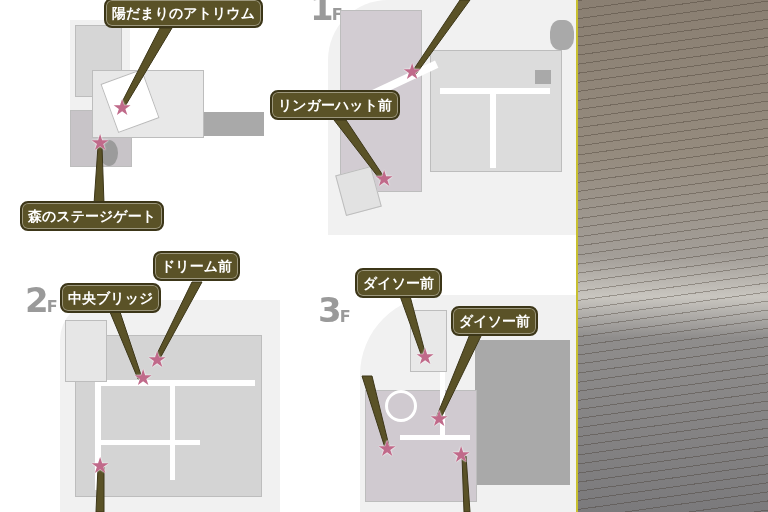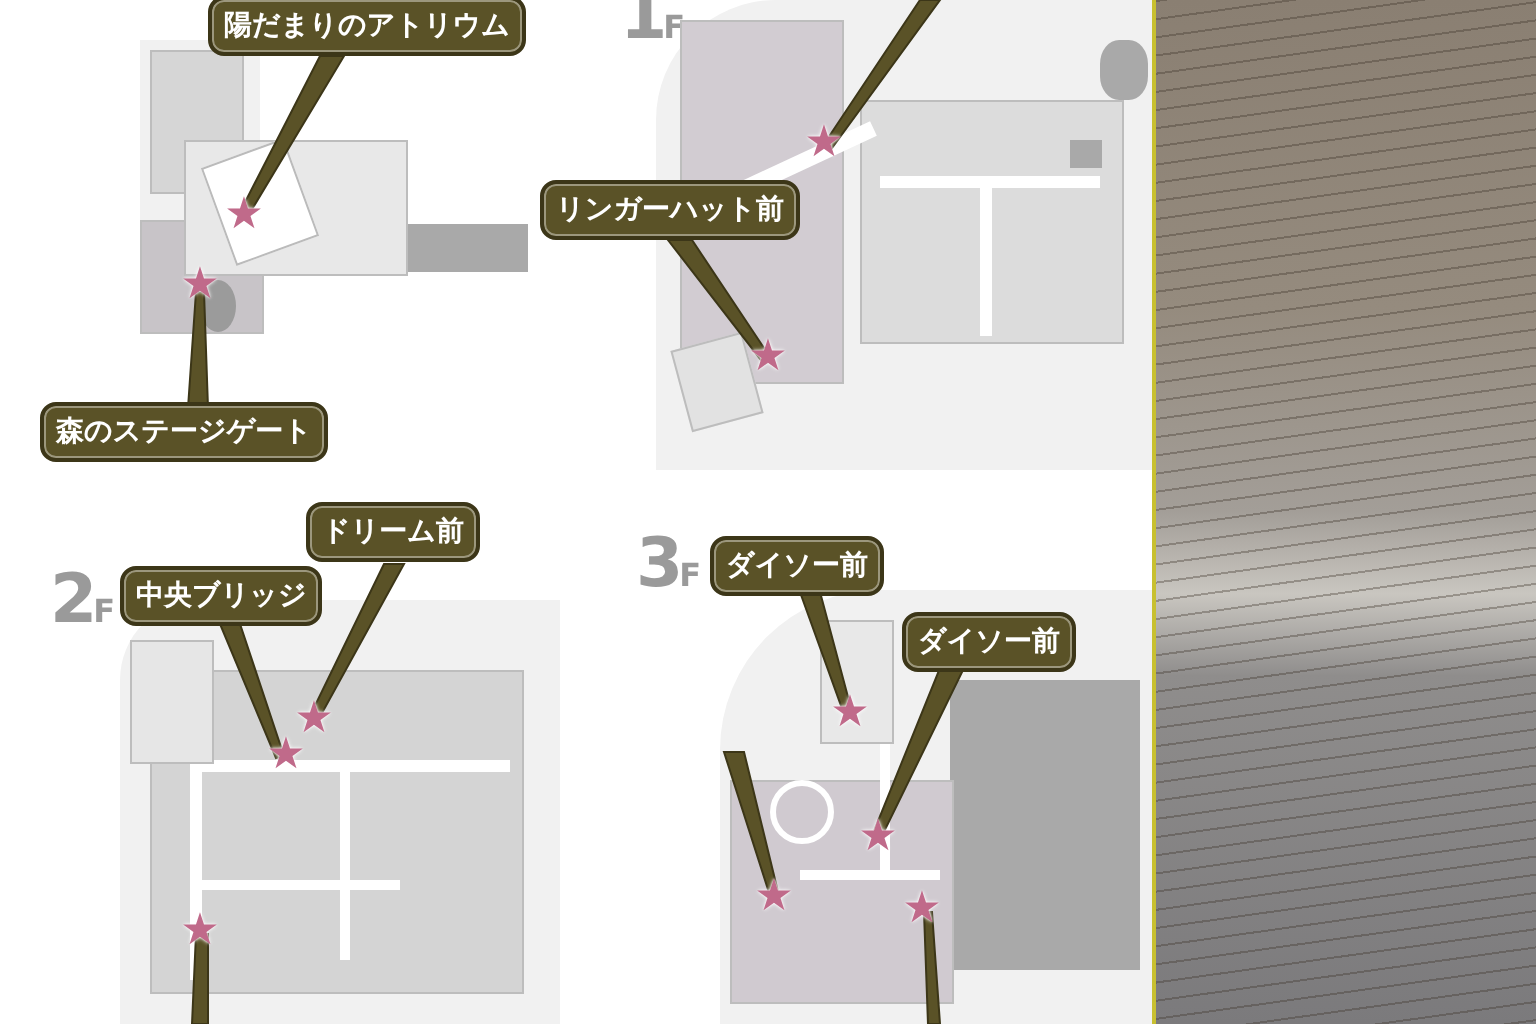--- a/index.html
+++ b/index.html
@@ -62,21 +62,21 @@
     <div class="plate" style="left:60px;top:60px;width:220px;height:212px;border-radius:40px 0 0 0;"></div>
     <div class="block" style="left:75px;top:95px;width:185px;height:160px;background:#d4d4d4;"></div>
     <div class="corr" style="left:95px;top:140px;width:160px;height:6px;"></div>
     <div class="corr" style="left:95px;top:140px;width:6px;height:110px;"></div>
     <div class="corr" style="left:170px;top:140px;width:5px;height:100px;"></div>
     <div class="corr" style="left:100px;top:200px;width:100px;height:5px;"></div>
     <div class="block" style="left:65px;top:80px;width:40px;height:60px;background:#e6e6e6;"></div>
   </div>
 
   <div class="floor" style="left:290px;top:240px;width:286px;height:272px;">
-    <div class="flabel" style="left:28px;top:22px;">
+    <div class="flabel" style="left:28px;top:50px;">
       <span class="n">3</span><span class="f">F</span>
     </div>
     <div class="plate" style="left:70px;top:55px;width:216px;height:217px;border-radius:80px 0 0 0;"></div>
     <div class="dark" style="left:185px;top:100px;width:95px;height:145px;"></div>
     <div class="block" style="left:75px;top:150px;width:110px;height:110px;background:#d0cad0;"></div>
     <div class="corr" style="left:95px;top:150px;width:26px;height:26px;border-radius:50%;border:3px solid #fff;background:transparent;"></div>
     <div class="corr" style="left:110px;top:195px;width:70px;height:5px;"></div>
     <div class="corr" style="left:150px;top:130px;width:5px;height:70px;"></div>
     <div class="block" style="left:120px;top:70px;width:35px;height:60px;background:#e8e8e8;"></div>
   </div>

